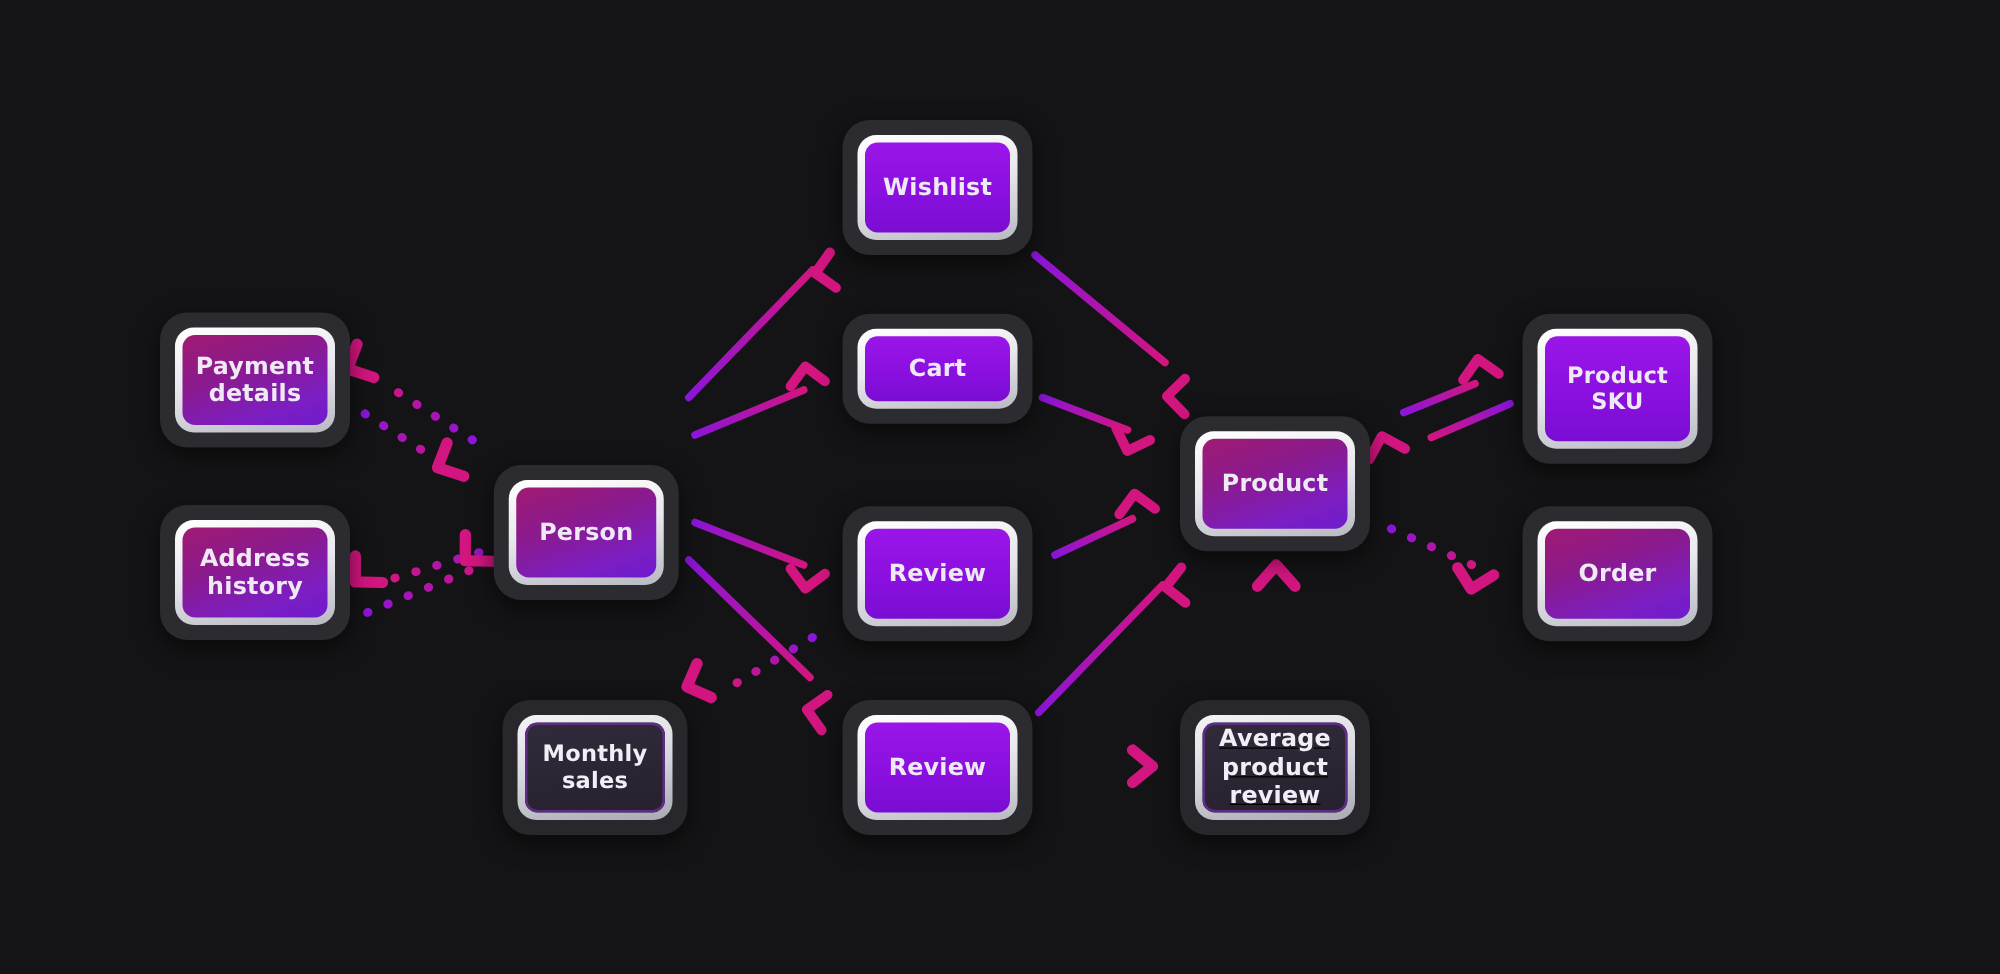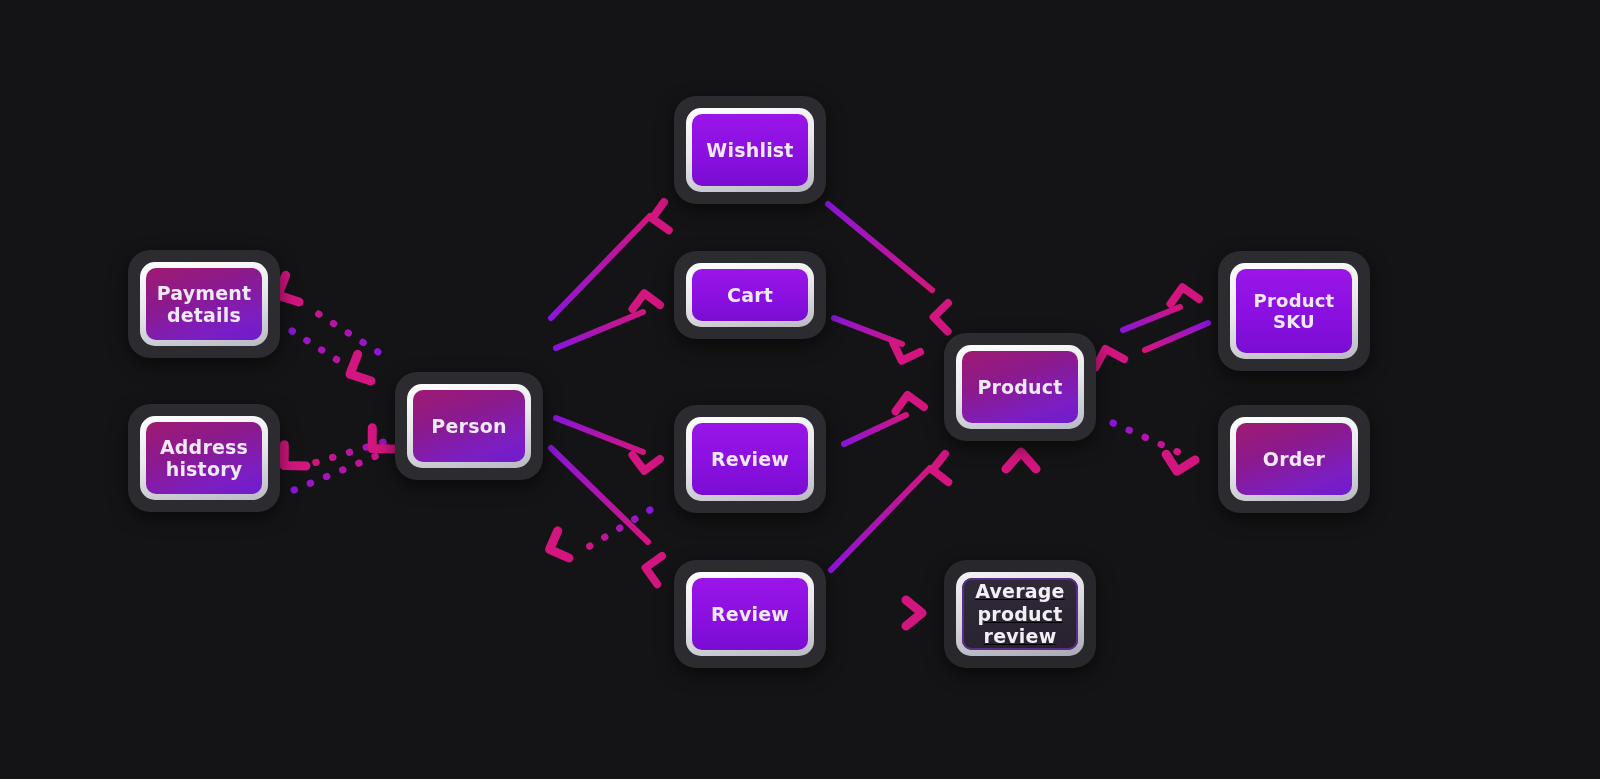--- a/index.html
+++ b/index.html
@@ -219,20 +219,25 @@
       <div class="face">Review</div>
     </div>
   </div>
 
   <div class="node fill-purple" style="left:674px;top:560px;width:152px;height:108px;">
     <div class="ring">
       <div class="face">Review</div>
     </div>
   </div>
 
+  <div class="node fill-dark small" style="left:402px;top:560px;width:148px;height:108px;">
+    <div class="ring">
+      <div class="face">Monthly sales</div>
+    </div>
+  </div>
 
   <div class="node fill-mag" style="left:944px;top:333px;width:152px;height:108px;">
     <div class="ring">
       <div class="face">Product</div>
     </div>
   </div>
 
   <div class="node fill-dark" style="left:944px;top:560px;width:152px;height:108px;text-decoration:underline;">
     <div class="ring">
       <div class="face">Average<br>product<br>review</div>

